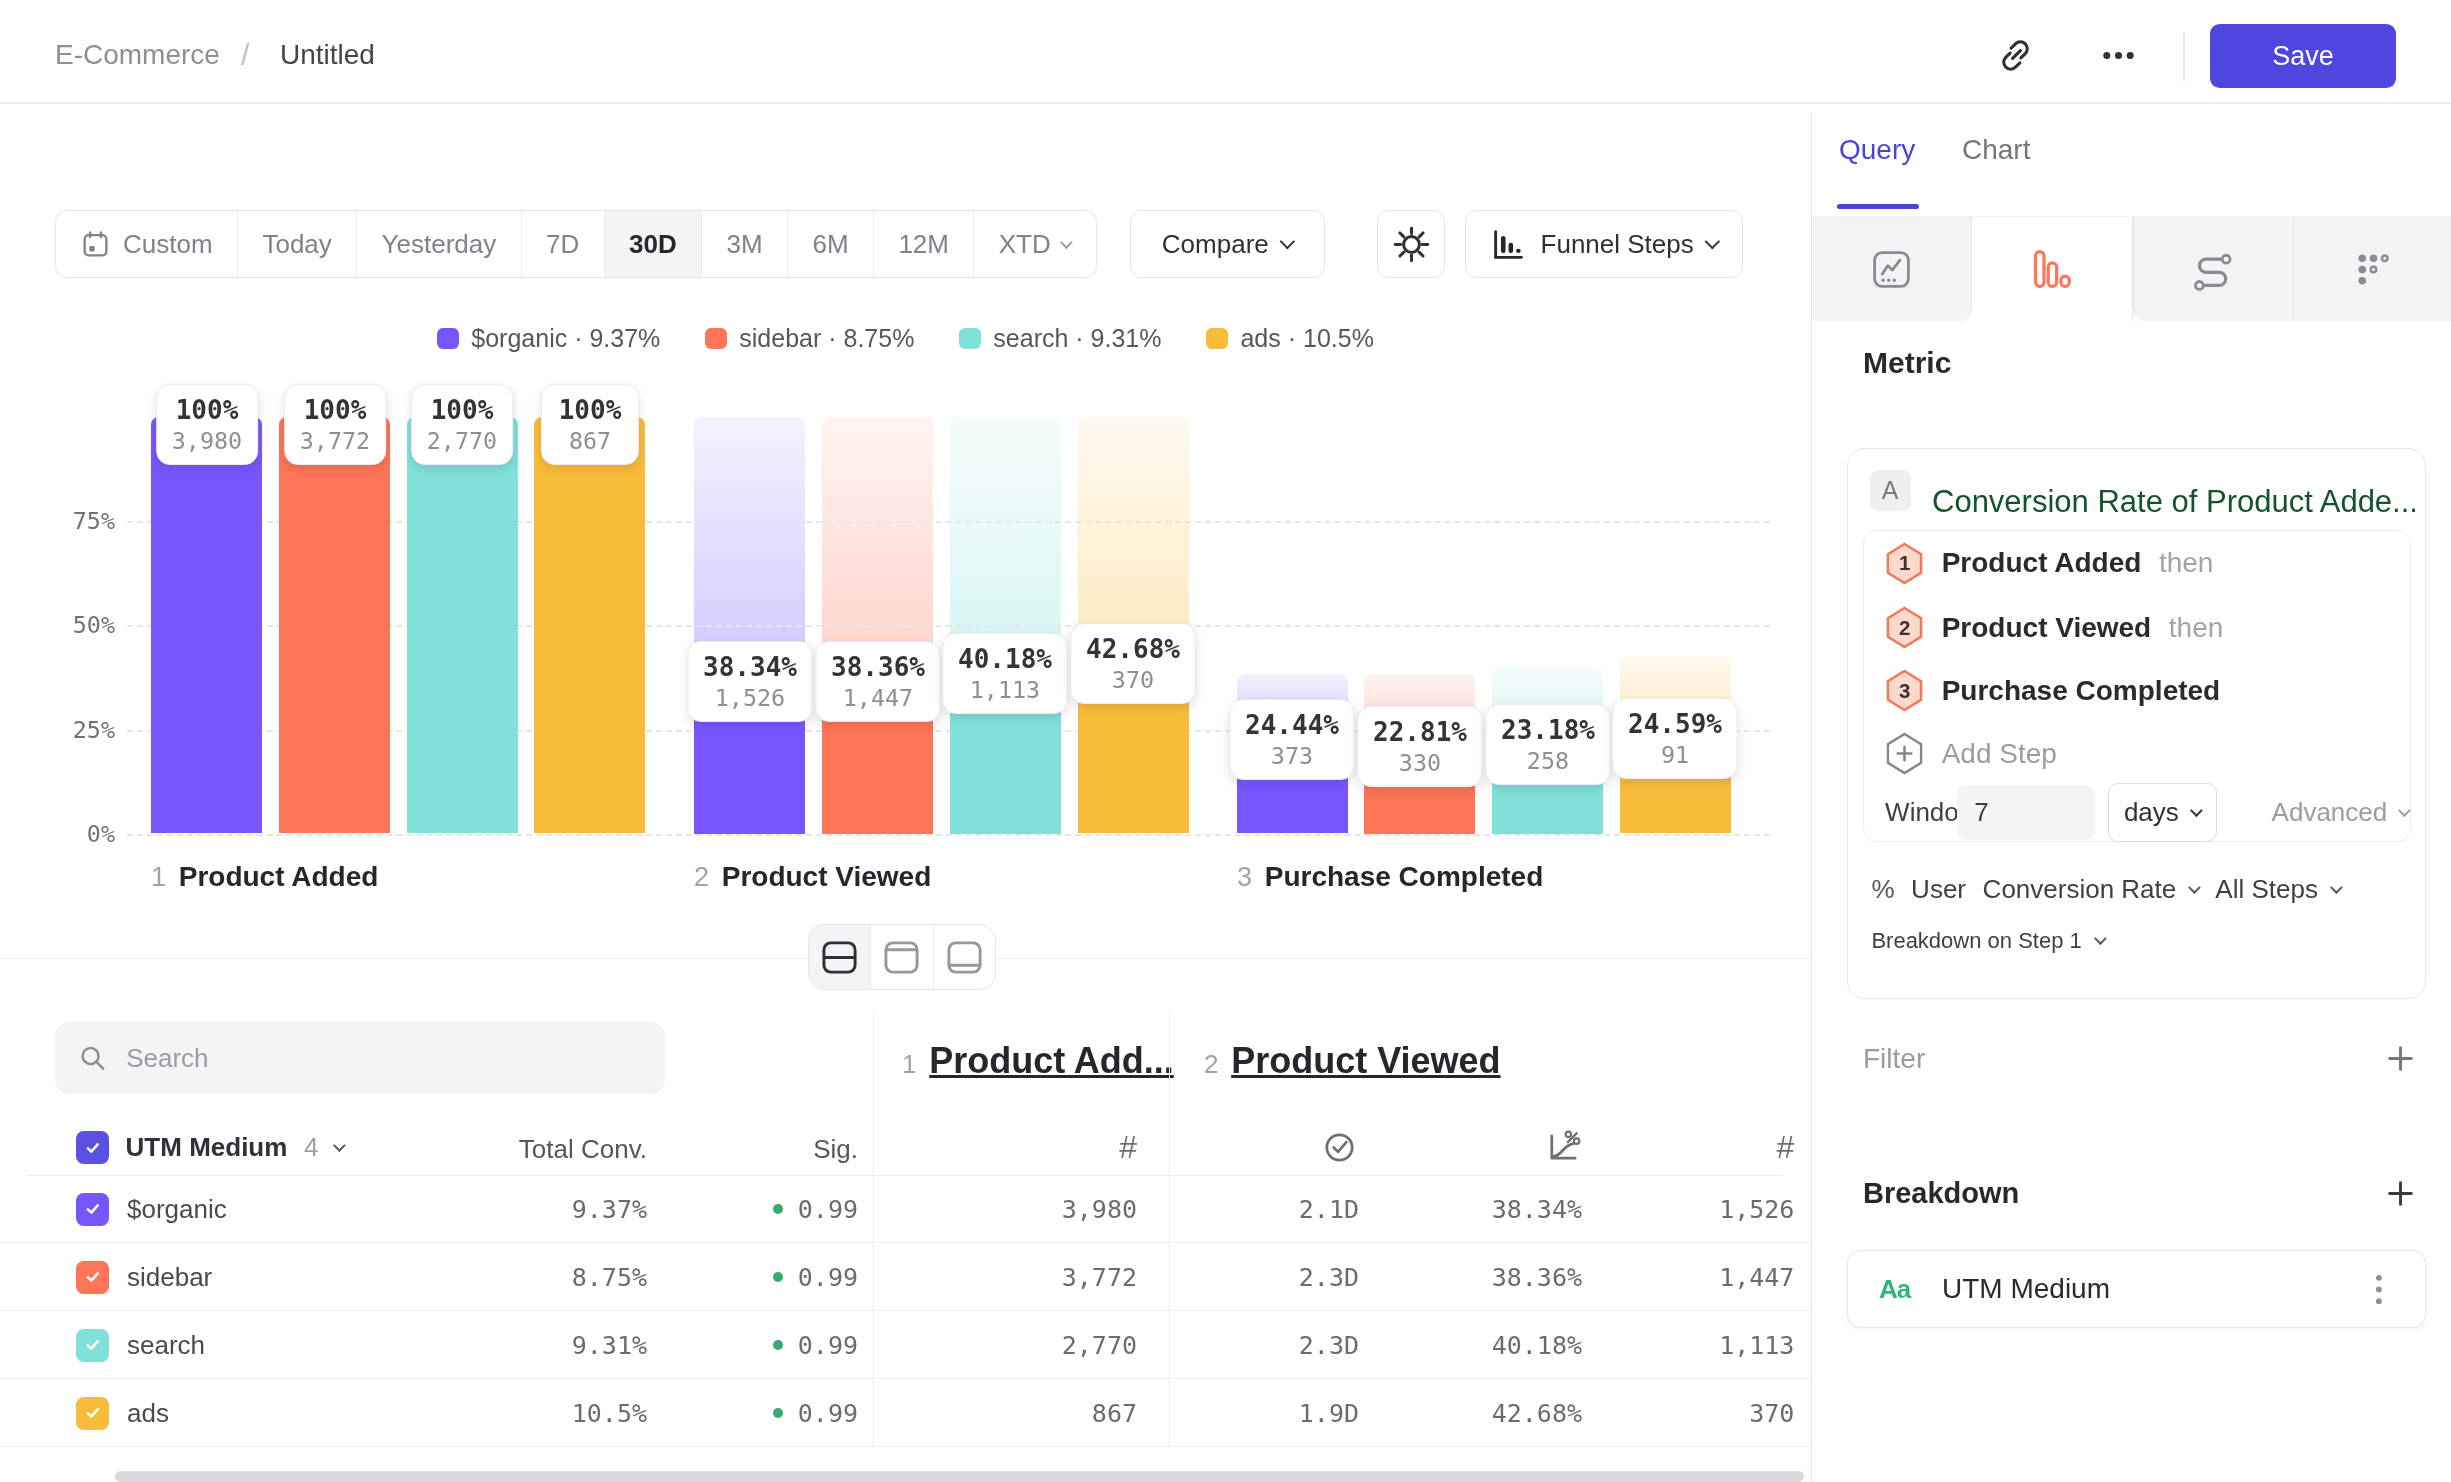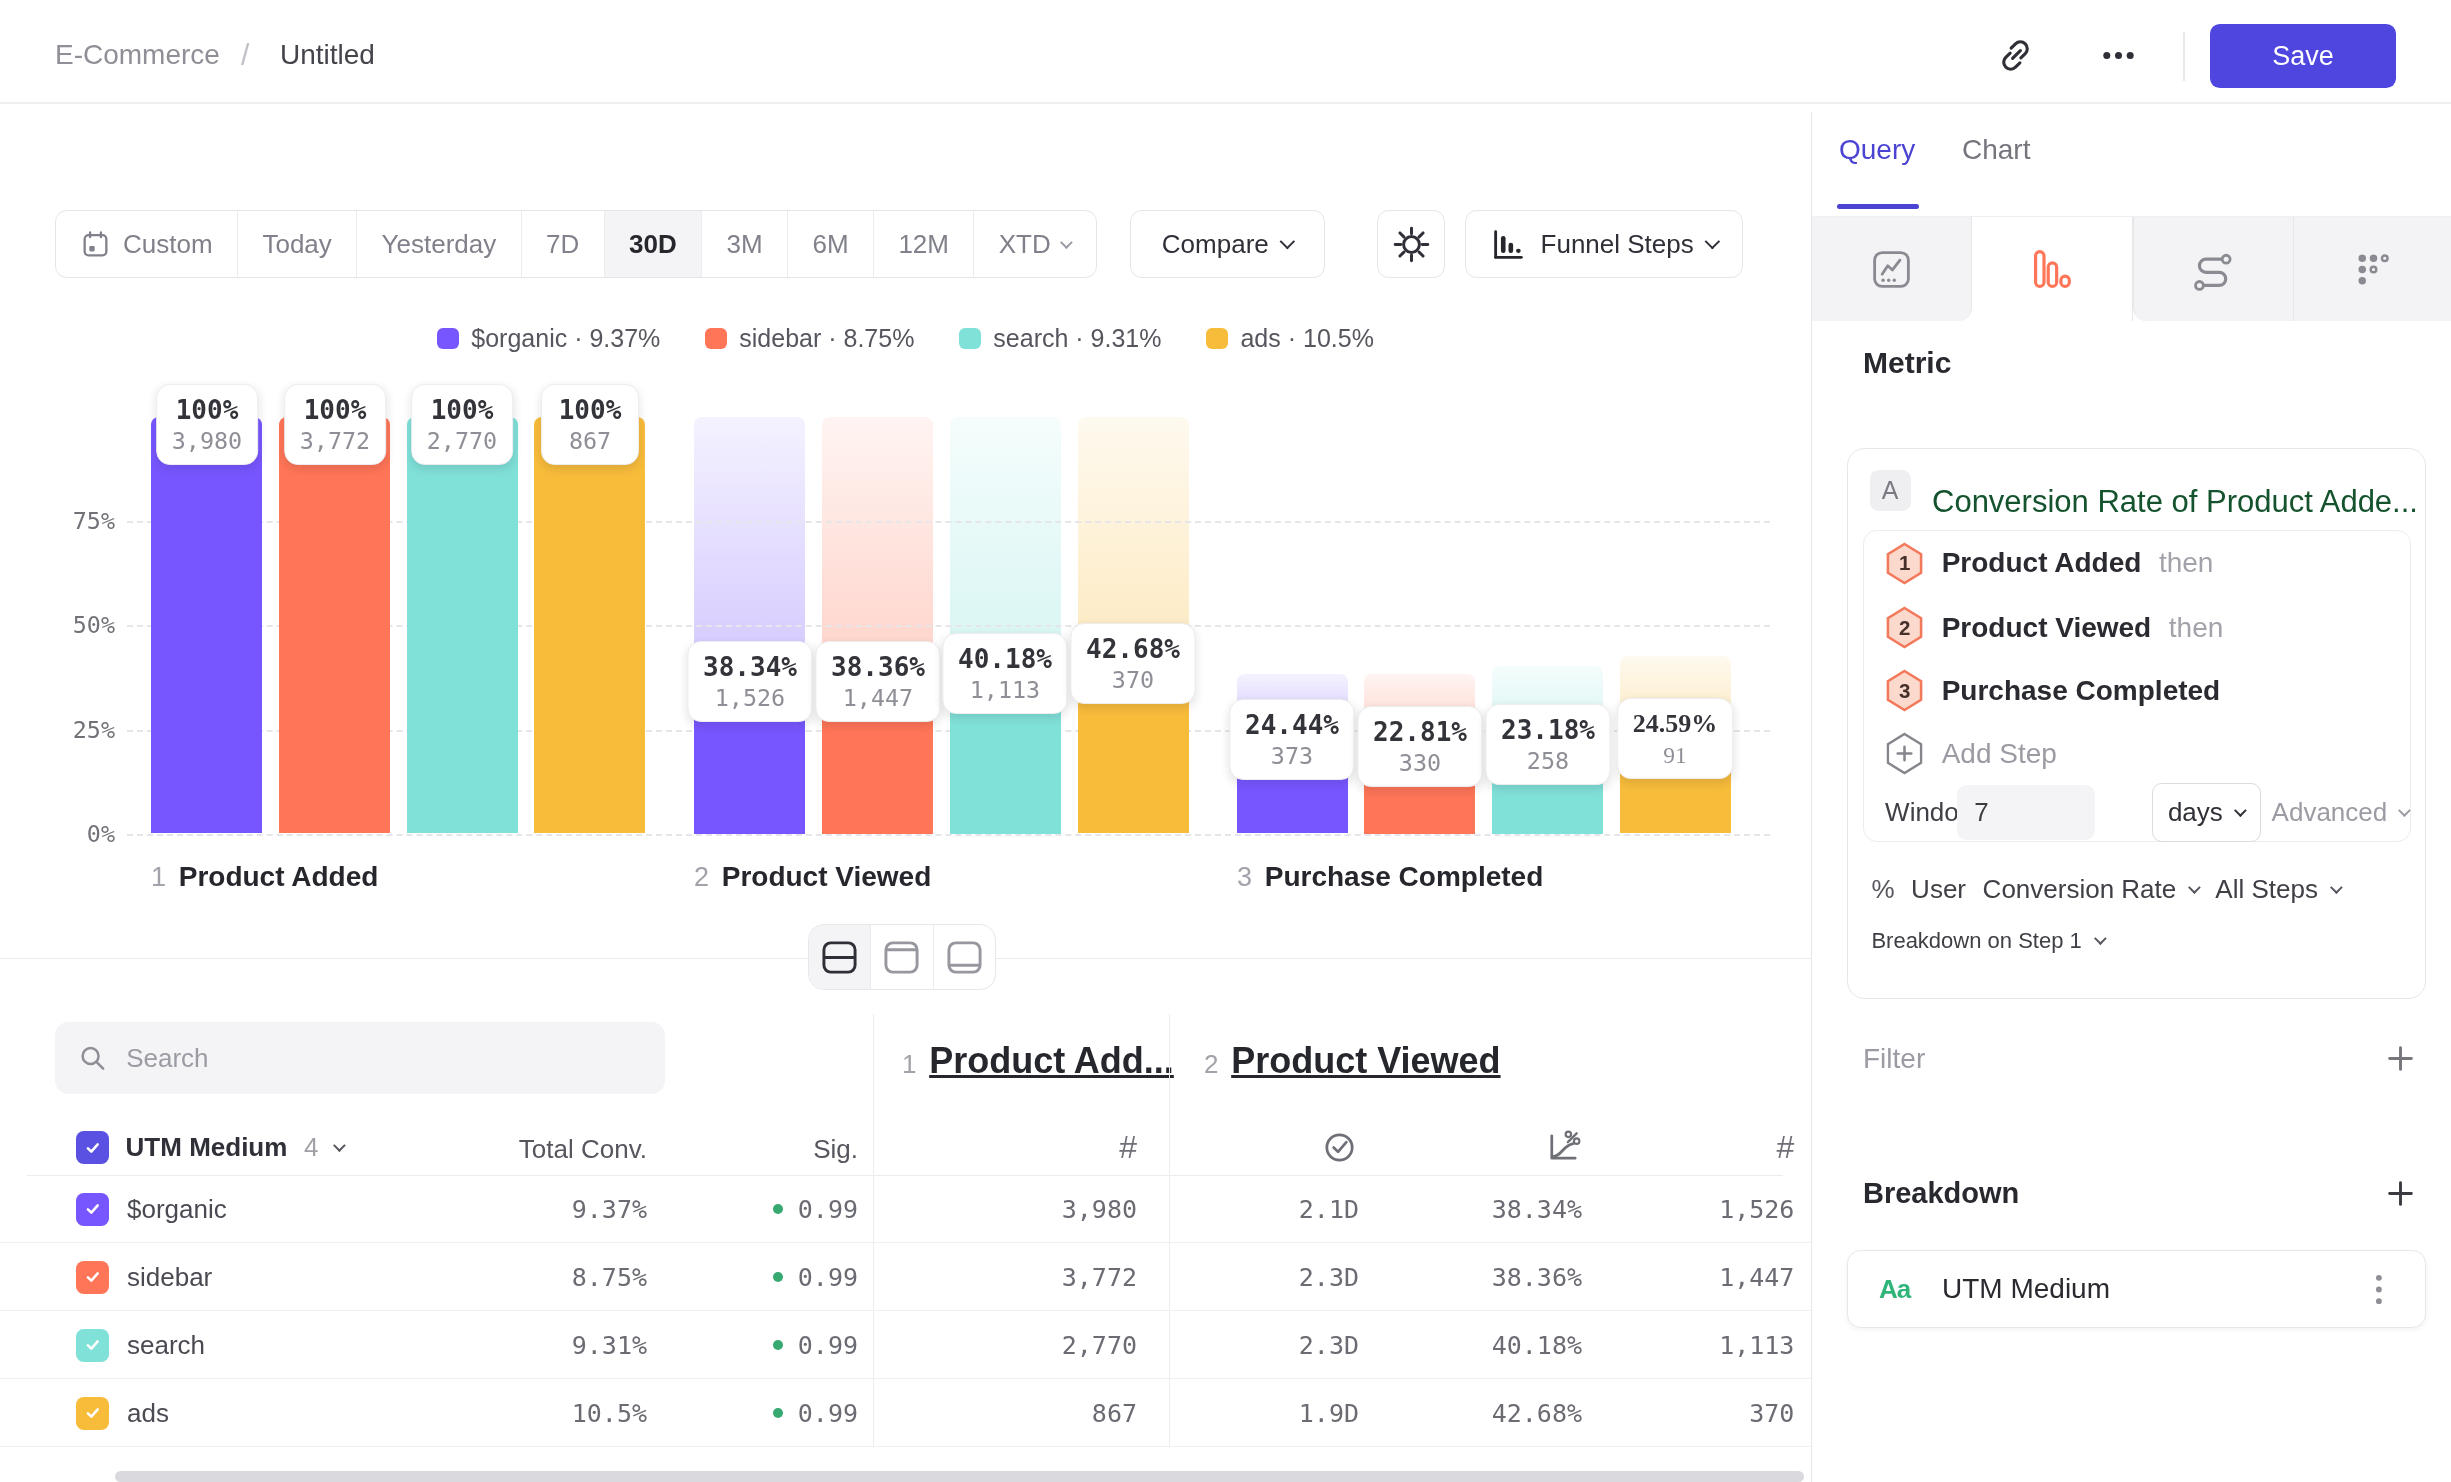--- a/index.html
+++ b/index.html
@@ -103,21 +103,21 @@
   #steps-card{position:absolute;left:14.6px;top:81px;width:548px;height:312px;border:1px solid #ECECEF;border-radius:13.7px;}
   .step-row{position:absolute;left:21.5px;height:43px;display:flex;align-items:center;gap:17.6px;cursor:pointer;}
   .hexwrap{position:relative;width:39px;height:43px;flex:none;}
   .hexnum{position:absolute;inset:0;display:flex;align-items:center;justify-content:center;font-size:20.5px;font-weight:bold;color:#45302A;}
   .step-name{font-size:28px;font-weight:bold;color:#2A2B31;white-space:nowrap;}
   .step-then{font-size:28px;color:#A2A3AA;}
   .addstep-label{font-size:28px;color:#9B9CA3;}
   #win-row{position:absolute;left:0;top:252px;width:548px;height:59px;}
   #win-label{position:absolute;left:21.5px;top:0;height:59px;display:flex;align-items:center;font-size:26px;color:#3F4046;}
   #win-input{position:absolute;left:93px;top:2px;width:138px;height:55px;background:#F4F4F6;border:none;border-radius:9.8px;font-size:26px;color:#3B3C42;padding:0 17.6px;font-family:"Liberation Sans",sans-serif;outline:none;}
-  #days-btn{position:absolute;left:244px;top:0;width:109px;height:59px;border:1px solid #DBDBDF;border-radius:9.8px;background:#fff;display:flex;align-items:center;justify-content:center;gap:12.7px;font-size:26px;color:#2F3037;cursor:pointer;margin-left:44px;}
+  #days-btn{position:absolute;left:244px;top:0;width:109px;height:59px;border:1px solid #DBDBDF;border-radius:9.8px;background:#fff;display:flex;align-items:center;justify-content:center;gap:12.7px;font-size:26px;color:#2F3037;cursor:pointer;}
   #advanced-btn{position:absolute;left:408px;top:0;height:59px;display:flex;align-items:center;gap:12.7px;font-size:26px;color:#9B9CA3;cursor:pointer;}
   #measure-row{position:absolute;left:23.4px;top:419px;height:43px;display:flex;align-items:center;gap:16.6px;font-size:26px;color:#3F4046;}
   #measure-row .pfx{color:#55565E;}
   #measure-row .dd{display:flex;align-items:center;gap:13.7px;cursor:pointer;}
   #measure-row .chev{color:#55565E;}
   #breakon-row{position:absolute;left:23.4px;top:470px;height:43px;display:flex;align-items:center;gap:14.6px;font-size:22px;color:#3F4046;cursor:pointer;}
   #breakon-row .chev{color:#55565E;}
   .p-sec{position:absolute;left:51px;width:557px;height:45px;display:flex;align-items:center;justify-content:space-between;}
   #filter-row{top:924px;}
   #filter-row .t{font-size:28px;color:#9B9CA3;}
@@ -308,21 +308,21 @@
         <span class="cnt">330</span>
       </div>
       <div class="ghost" style="left: 1492px; top: 554px; height: 71px; background: linear-gradient(rgba(128, 225, 217, 0.08), rgba(128, 225, 217, 0.32));"></div>
       <div class="bar" style="left: 1492px; top: 625px; height: 97px; background: rgb(128, 225, 217);"></div>
       <div class="bar-label" style="left: 1548px; top: 592px;">
         <span class="pct">23.18%</span>
         <span class="cnt">258</span>
       </div>
       <div class="ghost" style="left: 1620px; top: 544px; height: 75px; background: linear-gradient(rgba(248, 188, 59, 0.08), rgba(248, 188, 59, 0.32));"></div>
       <div class="bar" style="left: 1620px; top: 619px; height: 102px; background: rgb(248, 188, 59);"></div>
-      <div class="bar-label" style="left: 1675px; top: 586px; font-family: Liberation Serif, serif;">
+      <div class="bar-label" style="left: 1675px; top: 586px;">
         <span class="pct">24.59%</span>
         <span class="cnt">91</span>
       </div>
       <div class="step-axis" style="left: 1237px;">
         <span class="n">3</span>
         <span class="t">Purchase Completed</span>
       </div>
     </div>
 
   <div id="hdivider"></div>

